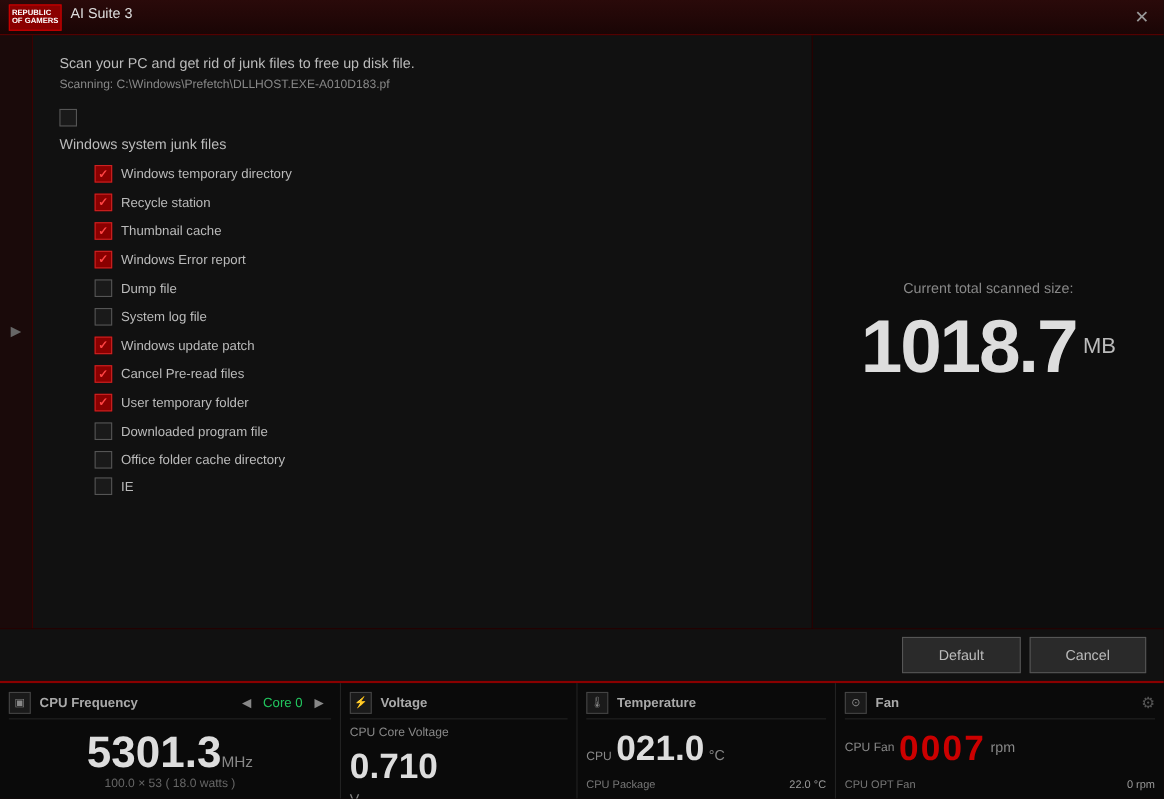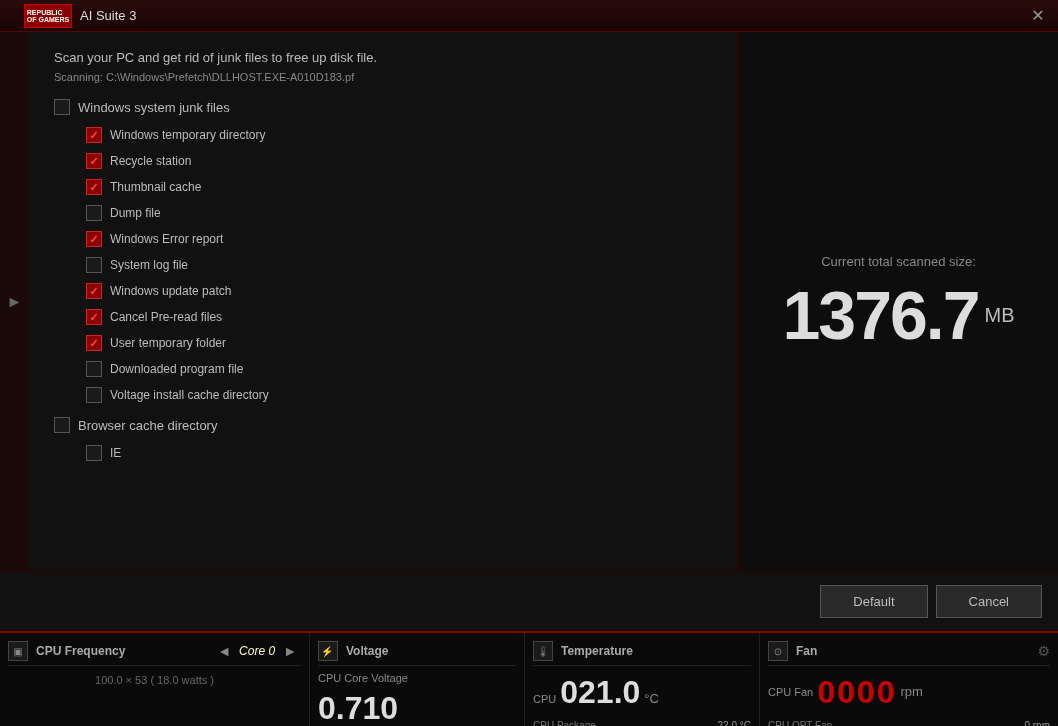--- a/index.html
+++ b/index.html
@@ -18,23 +18,22 @@
       background: linear-gradient(to bottom, #2a0a0a, #1a0505);
       height: 32px;
       display: flex;
       align-items: center;
       padding: 0 8px;
       border-bottom: 1px solid #5a0000;
       position: relative;
     }
     #titlebar .logo-area {
       display: flex;
-      align-items: center;
+      align-items: flex-start;
       gap: 8px;
-      margin-left: 16px;
     }
     .rog-logo {
       width: 48px;
       height: 24px;
       background: #8a0000;
       display: flex;
       align-items: center;
       justify-content: center;
       font-size: 7px;
       color: white;
@@ -98,23 +97,24 @@
     }
 
     #scan-status {
       color: #888;
       font-size: 11px;
       margin-bottom: 16px;
     }
 
     .section-header {
       display: flex;
-      align-items: flex-end;
+      align-items: flex-start;
       gap: 8px;
       margin-bottom: 8px;
+      flex-direction: column;
     }
     .section-checkbox {
       width: 16px;
       height: 16px;
       background: #1a1a1a;
       border: 1px solid #444;
       display: inline-block;
       flex-shrink: 0;
     }
     .section-title {
@@ -188,21 +188,21 @@
       letter-spacing: -2px;
     }
     #scanned-unit {
       font-size: 20px;
       color: #bbb;
       margin-left: 4px;
     }
 
     
     #action-bar {
-      height: 60px;
+      height: 48px;
       background: #111;
       border-top: 1px solid #2a0000;
       display: flex;
       align-items: center;
       justify-content: flex-end;
       padding: 0 16px;
       gap: 8px;
     }
     .action-btn {
       padding: 8px 32px;
@@ -284,23 +284,22 @@
       align-items: center;
       gap: 4px;
     }
     .nav-btn {
       color: #888;
       cursor: pointer;
       font-size: 14px;
       padding: 2px 4px;
     }
     .core-label {
-      color: #fef9c3;
+      color: #22c55e;
       font-size: 12px;
-      font-style: italic;
     }
 
     
     #voltage-panel { flex: 0 0 215px; }
     .voltage-main {
       font-size: 32px;
       color: #ddd;
       font-weight: bold;
       text-align: center;
       margin-top: 2px;
@@ -406,28 +405,28 @@
       </div>
       <div class="checkbox-item">
         <div class="cb-box checked"></div>
         <span class="cb-label">Recycle station</span>
       </div>
       <div class="checkbox-item">
         <div class="cb-box checked"></div>
         <span class="cb-label">Thumbnail cache</span>
       </div>
       <div class="checkbox-item">
+        <div class="cb-box checked"></div>
+        <span class="cb-label">Windows Error report</span>
+      </div>
+      <div class="checkbox-item">
         <div class="cb-box"></div>
         <span class="cb-label">Dump file</span>
       </div>
       <div class="checkbox-item">
-        <div class="cb-box checked"></div>
-        <span class="cb-label">Windows Error report</span>
-      </div>
-      <div class="checkbox-item">
         <div class="cb-box"></div>
         <span class="cb-label">System log file</span>
       </div>
       <div class="checkbox-item">
         <div class="cb-box checked"></div>
         <span class="cb-label">Windows update patch</span>
       </div>
       <div class="checkbox-item">
         <div class="cb-box checked"></div>
         <span class="cb-label">Cancel Pre-read files</span>
@@ -435,40 +434,36 @@
       <div class="checkbox-item">
         <div class="cb-box checked"></div>
         <span class="cb-label">User temporary folder</span>
       </div>
       <div class="checkbox-item">
         <div class="cb-box"></div>
         <span class="cb-label">Downloaded program file</span>
       </div>
       <div class="checkbox-item">
         <div class="cb-box"></div>
-        <span class="cb-label">Voltage install cache directory</span>
-      </div>
-    </div>
-
-    <div class="section-header" style="margin-top: 10px;">
-      <div class="cb-box section-checkbox"></div>
-      <span class="section-title">Browser cache directory</span>
-    </div>
+        <span class="cb-label">Office folder cache directory</span>
+      </div>
+    </div>
+
     <div class="checkbox-list">
       <div class="checkbox-item">
         <div class="cb-box"></div>
         <span class="cb-label">IE</span>
       </div>
     </div>
   </div>
 
   <div id="stats-panel">
     <div id="scanned-label">Current total scanned size:</div>
     <div class="panel-main-row">
-      <span id="scanned-size">1376.7</span>
+      <span id="scanned-size">1018.7</span>
       <span id="scanned-unit">MB</span>
     </div>
   </div>
 </div>
 
 <div id="action-bar">
   <button class="action-btn">Default</button>
   <button class="action-btn">Cancel</button>
 </div>
 
@@ -477,20 +472,23 @@
   <div class="bottom-panel" id="cpu-panel">
     <div class="panel-header">
       <div class="panel-icon">▣</div>
       <span class="panel-title">CPU Frequency</span>
       <div class="cpu-freq-nav" style="margin-left: auto;">
         <span class="nav-btn">◄</span>
         <span class="core-label">Core 0</span>
         <span class="nav-btn">►</span>
       </div>
     </div>
+    <div style="text-align:center; margin-top: 4px;">
+      <span class="cpu-freq-main">5301.3</span><span class="cpu-freq-unit">MHz</span>
+    </div>
     <div class="cpu-sub-info">100.0 × 53  ( 18.0  watts )</div>
 
   </div>
 
   <div class="bottom-panel" id="voltage-panel">
     <div class="panel-header">
       <div class="panel-icon">⚡</div>
       <span class="panel-title">Voltage</span>
     </div>
     <div style="display:flex; align-items:baseline; gap:4px; margin-bottom: 4px; flex-direction: column;">
@@ -527,21 +525,21 @@
   </div>
 
   <div class="bottom-panel" id="fan-panel">
     <div class="panel-header">
       <div class="panel-icon">⊙</div>
       <span class="panel-title">Fan</span>
       <span class="fan-header-right">⚙</span>
     </div>
     <div style="display:flex; align-items:center; gap:4px; margin-bottom:4px;">
       <span style="font-size:11px; color:#888;">CPU Fan</span>
-      <span class="fan-main">0000</span>
+      <span class="fan-main">0007</span>
         <span class="fan-unit" style="font-size:13px; color:#888;">rpm</span>
     </div>
     <div class="fan-rows">
       <div class="fan-row">
         <span>CPU OPT Fan</span>
         <span class="fan-val">0 rpm</span>
       </div>
 
     </div>
   </div>

